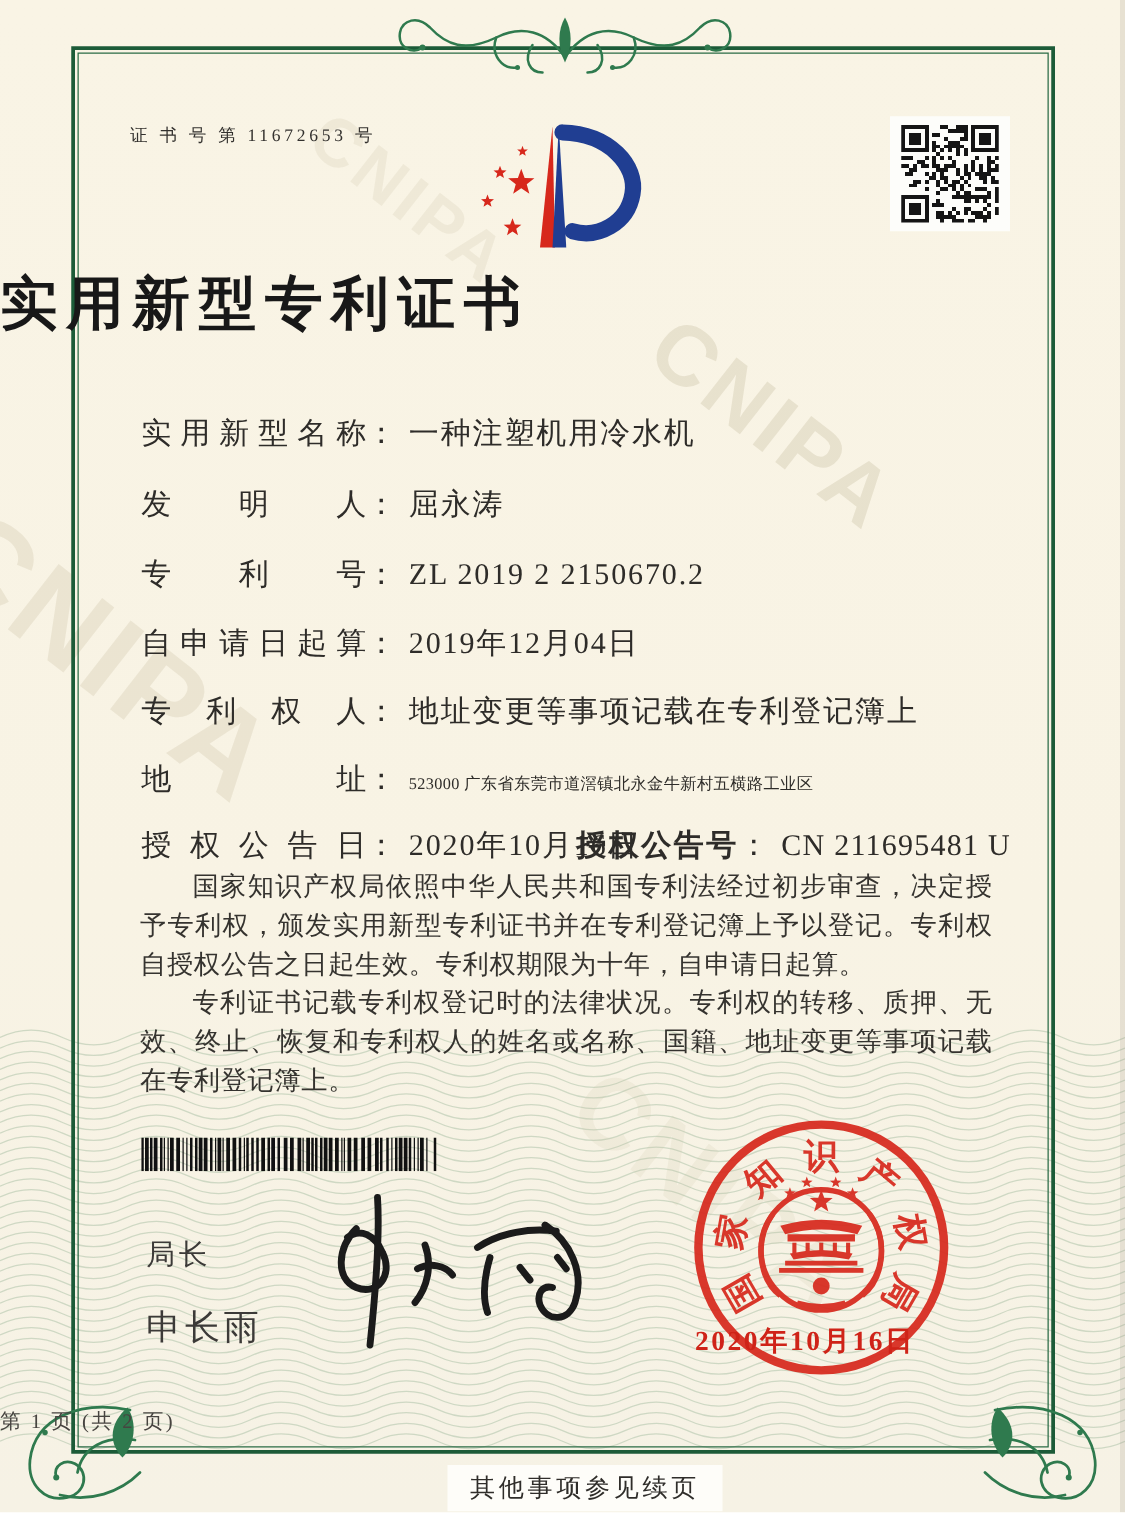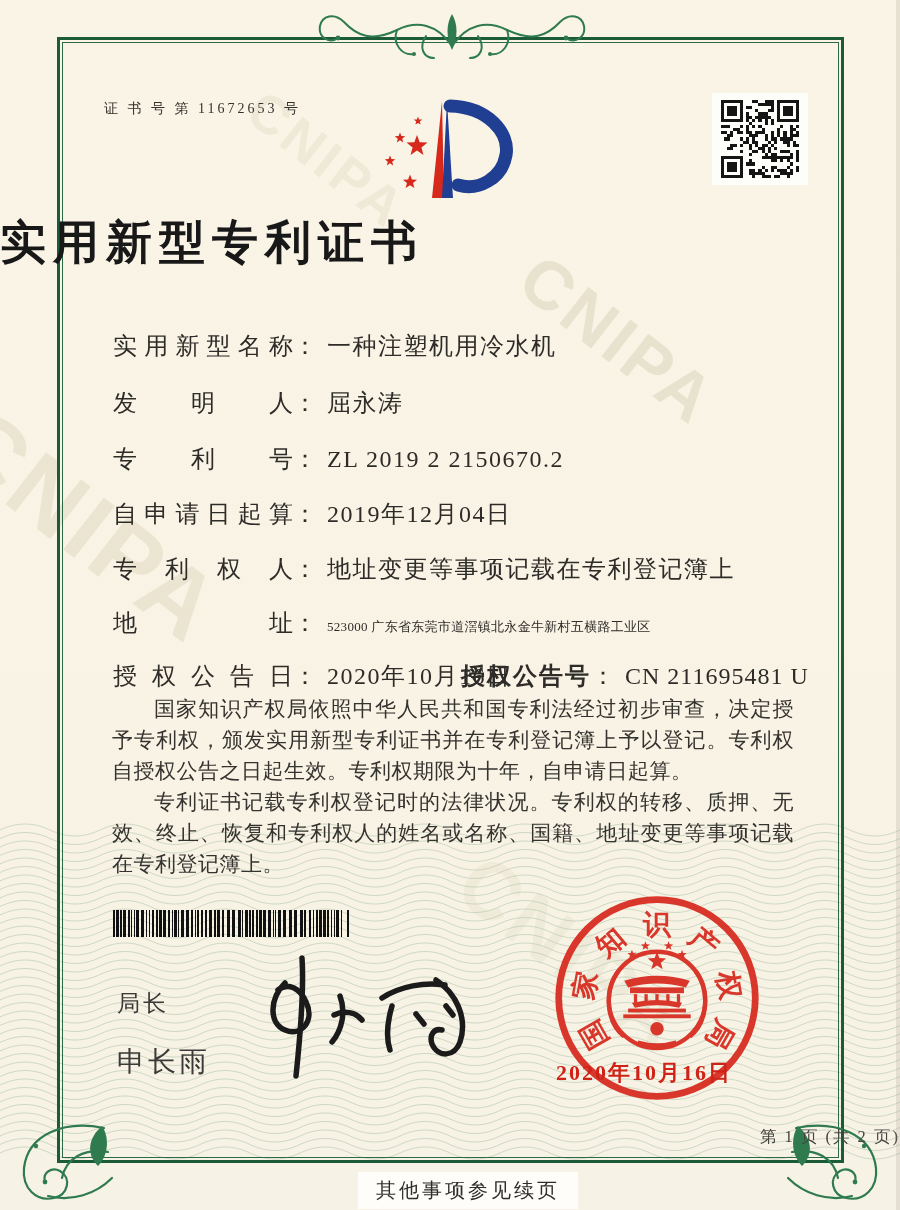--- a/index.html
+++ b/index.html
@@ -48,21 +48,21 @@
   .officer-title{position:absolute;left:117px;top:988px;font-family:Liberation Mono, monospace;
       font-size:23px;letter-spacing:3px;color:#3c3a38;z-index:2;}
   .officer-name{position:absolute;left:117px;top:1027px;font-family:"Liberation Sans",sans-serif;
       font-size:28px;letter-spacing:3px;color:#3c3a38;z-index:2;margin-top:16px;}
   .signature{position:absolute;left:240px;top:938px;z-index:3;}
   
   .seal{position:absolute;left:551px;top:892px;z-index:3;opacity:.92;}
   .seal-date{position:absolute;left:556px;top:1058px;font-size:22px;font-weight:700;
       letter-spacing:2px;color:#cf2318;z-index:4;}
   
-  .pageno{position:absolute;left:0;top:1126px;width:100%;text-align:right;font-size:16.5px;
+  .pageno{position:absolute;left:0;top:1126px;width:100%;text-align:left;font-size:16.5px;
       letter-spacing:2px;color:#474440;z-index:2;}
   .footnote-wrap{position:absolute;left:0;top:1172px;width:100%;text-align:center;z-index:2;padding-left:18px;}
   .footnote{display:inline-block;background:#fefdf9;padding:5px 18px;font-size:20px;
       letter-spacing:3px;color:#2f2d2a;}
   
   .orn{position:absolute;z-index:2;}
 </style>
 </head>
 <body>
 

